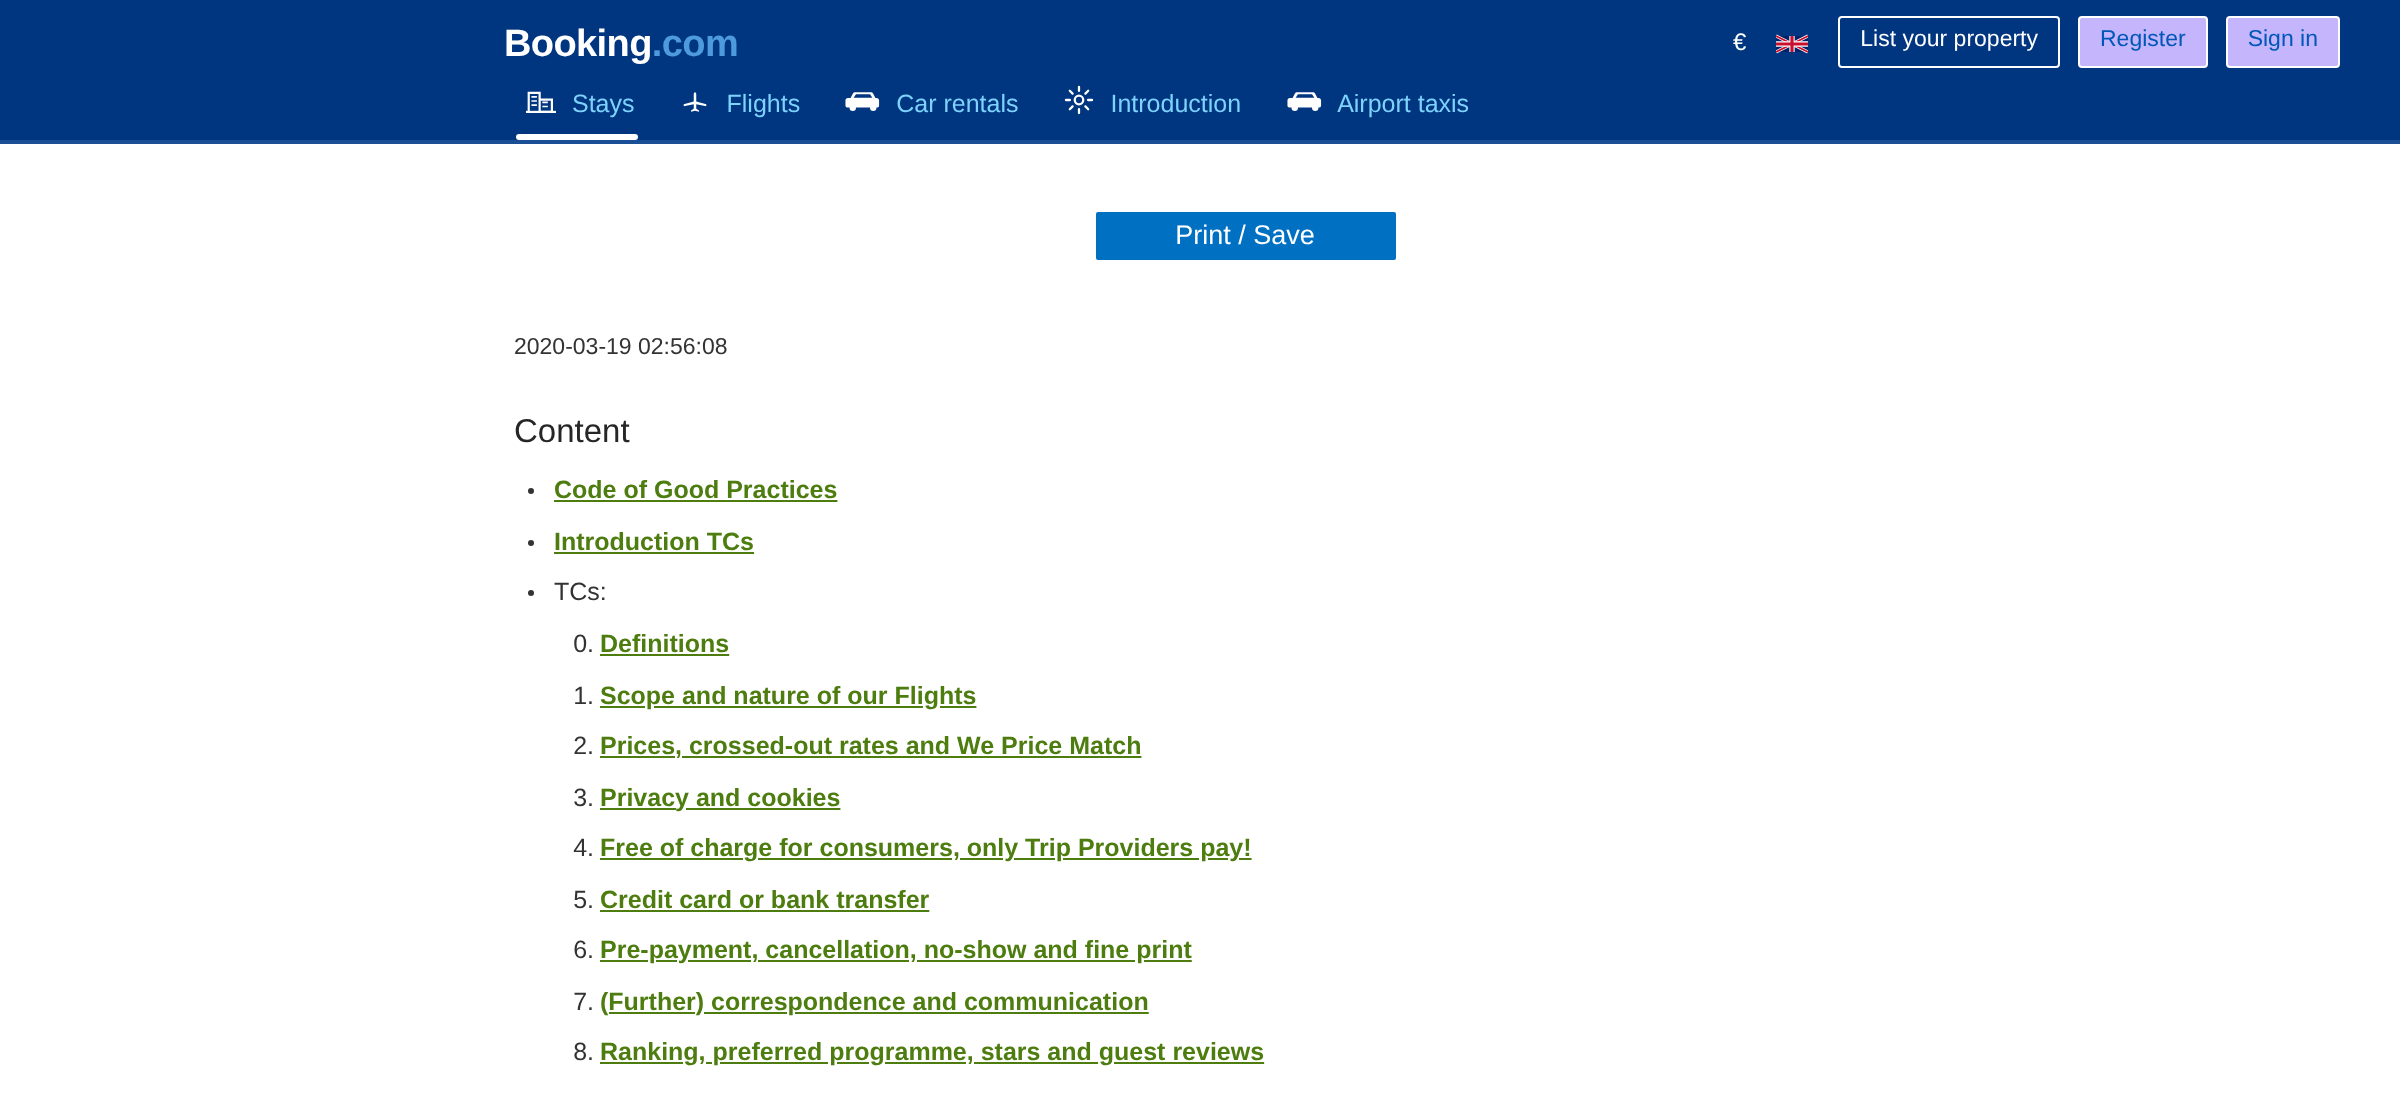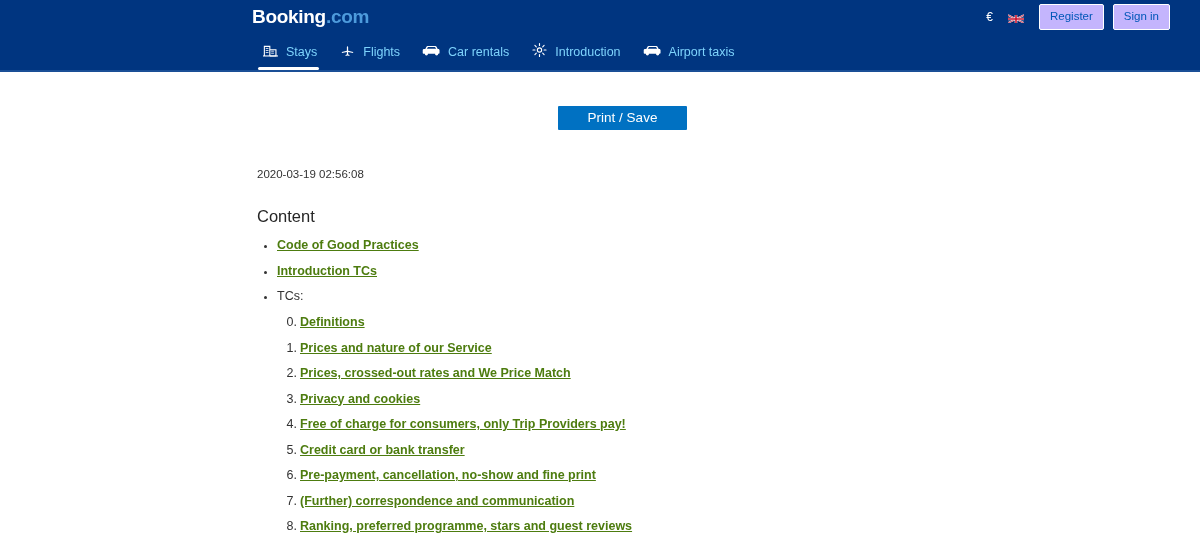--- a/index.html
+++ b/index.html
@@ -16,21 +16,21 @@
   .header {
     background: #003580;
     height: 72px;
     width: 100%;
     position: relative;
     border-bottom: 2px solid #1a4f96;
   }
   .header-top {
     height: 38px;
     display: flex;
-    align-items: flex-start;
+    align-items: center;
     padding: 0 10px 0 0;
   }
   .logo {
     margin-left: 252px;
     font-size: 19px;
     font-weight: bold;
     color: #ffffff;
     letter-spacing: -0.3px;
     line-height: 1;
     padding-top: 7px;
@@ -124,21 +124,21 @@
     display: flex;
     justify-content: center;
     padding-left: 45px;
   }
   .print-btn {
     background: #0071c2;
     color: #ffffff;
     border: none;
     font-family: "Liberation Sans", sans-serif;
     font-size: 13.5px;
-    width: 129px;
+    width: 150px;
     height: 24px;
     cursor: pointer;
     line-height: 1;
     border-radius: 1px;
   }
   .content-wrap {
     width: 700px;
     margin: 0 auto;
     padding-left: 7px;
   }
@@ -222,20 +222,21 @@
       <span class="flag-btn">
         <svg width="16" height="12" viewBox="0 0 60 30">
           <rect width="60" height="30" fill="#012169"></rect>
           <path d="M0,0 L60,30 M60,0 L0,30" stroke="#fff" stroke-width="6"></path>
           <path d="M0,0 L60,30 M60,0 L0,30" stroke="#C8102E" stroke-width="3"></path>
           <path d="M30,0 V30 M0,15 H60" stroke="#fff" stroke-width="10"></path>
           <path d="M30,0 V30 M0,15 H60" stroke="#C8102E" stroke-width="6"></path>
         </svg>
       </span>
 
+      <button class="hdr-btn btn-outline">List your property</button>
 
       <button class="hdr-btn btn-white">Register</button>
 
       <button class="hdr-btn btn-white">Sign in</button>
     </div>
   </div>
 
   <nav class="nav">
 
     <div class="nav-item active">
@@ -314,21 +315,21 @@
         <a class="toc-link">Introduction TCs</a>
       </li>
       <li>
         <span class="plain-item">TCs:</span>
 
         <ol class="sub">
           <li>
             <a class="toc-link">Definitions</a>
           </li>
           <li>
-            <a class="toc-link">Prices and nature of our Service</a>
+            <a class="toc-link">Scope and nature of our Flights</a>
           </li>
           <li>
             <a class="toc-link">Prices, crossed-out rates and We Price Match</a>
           </li>
           <li>
             <a class="toc-link">Privacy and cookies</a>
           </li>
           <li>
             <a class="toc-link">Free of charge for consumers, only Trip Providers pay!</a>
           </li>

